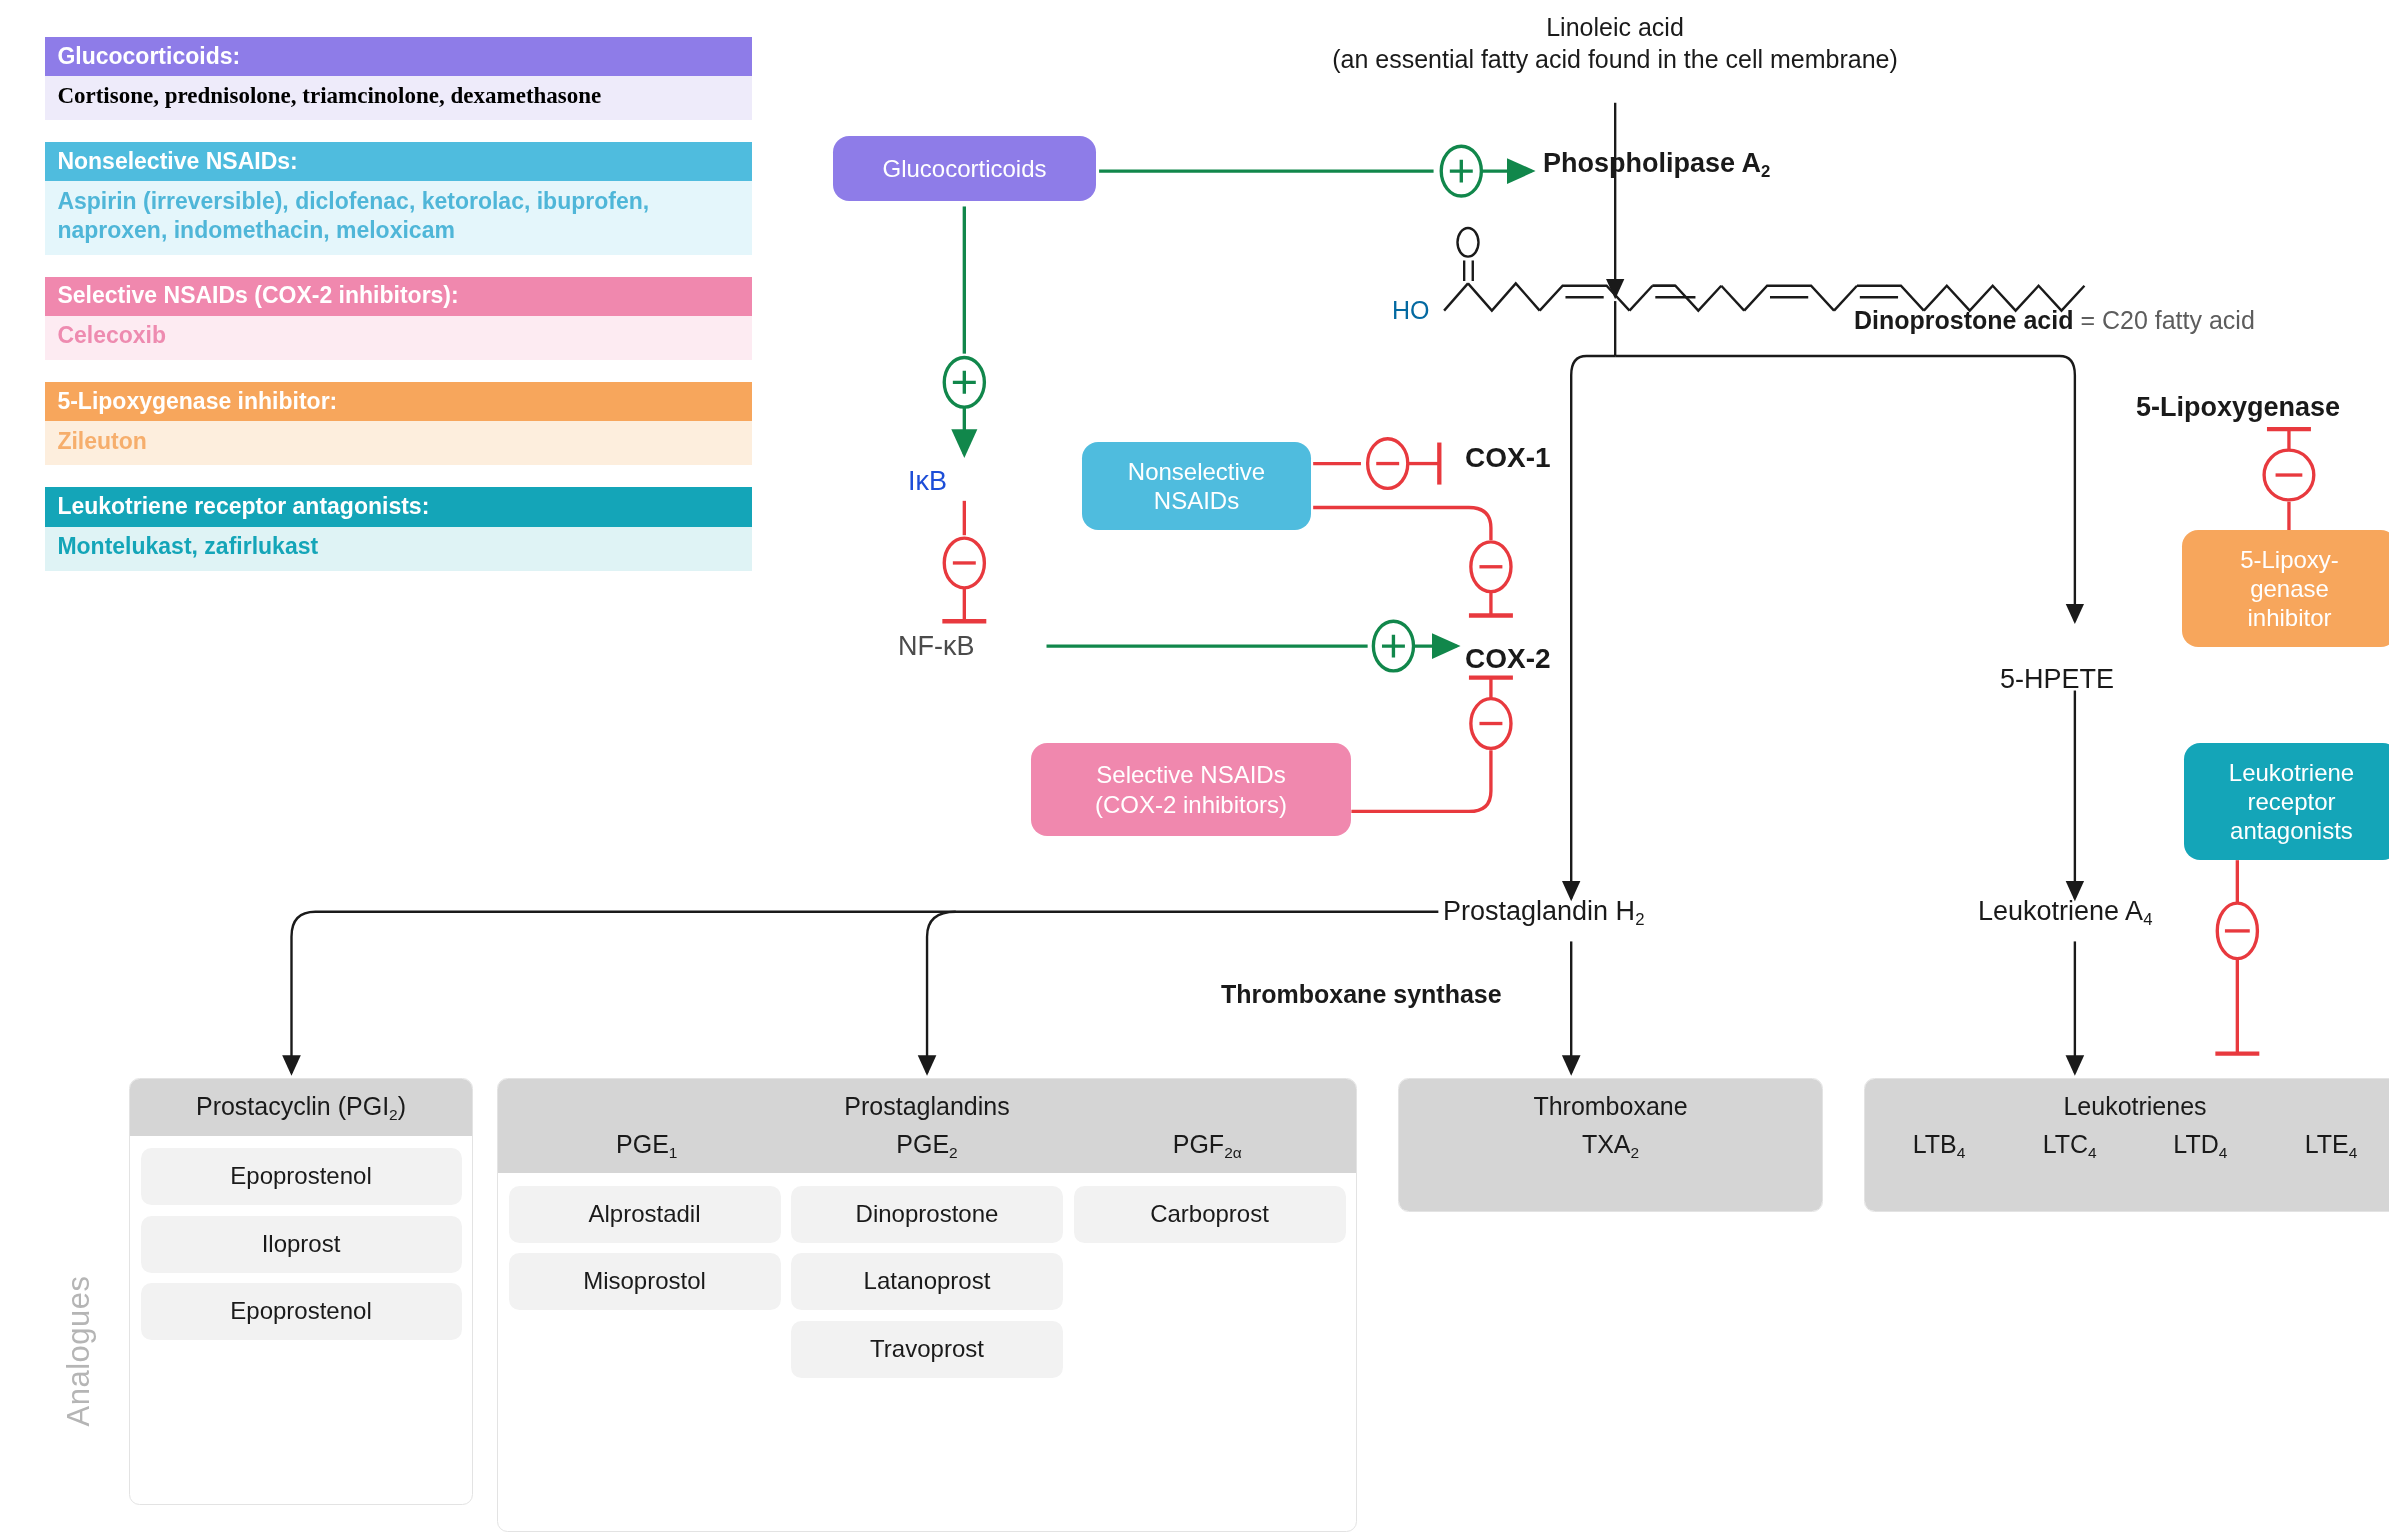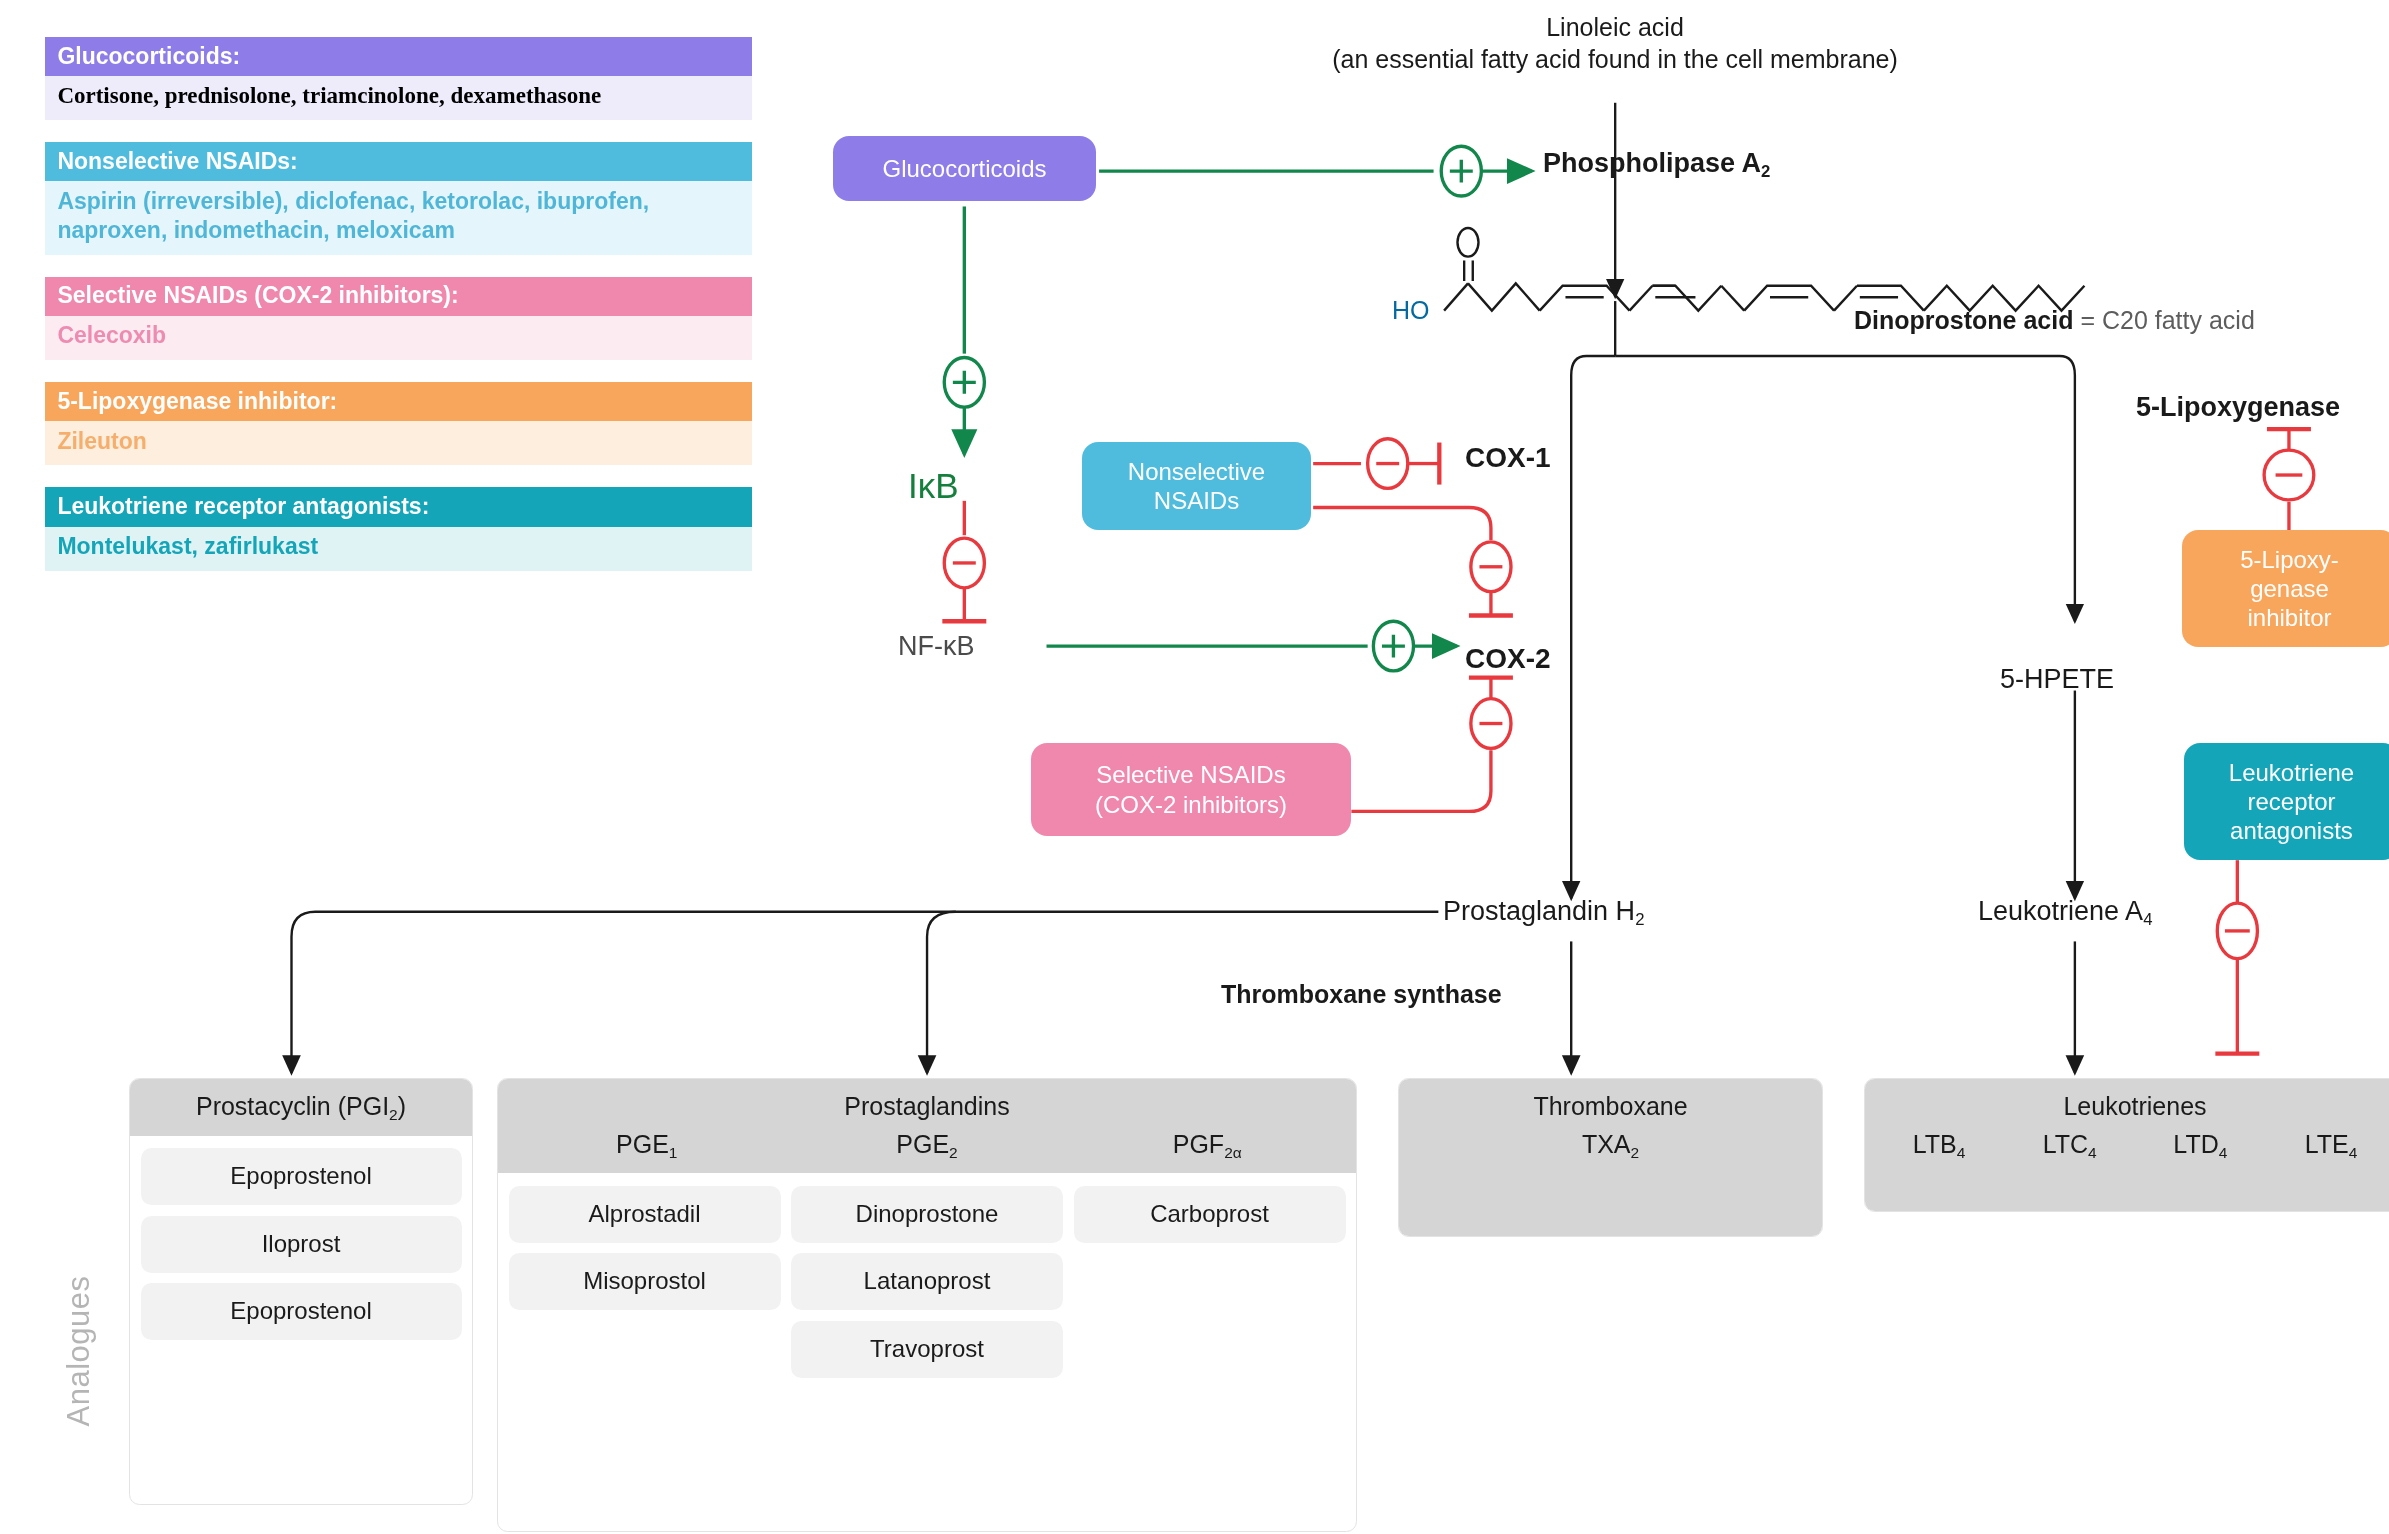--- a/index.html
+++ b/index.html
@@ -46,21 +46,21 @@
 
   
   .node { position: absolute; white-space: nowrap; }
   sub { font-size: 0.62em; vertical-align: baseline; position: relative; top: 0.30em; }
 
   #lbl-linoleic { left: 1615px; top: 10.5px; font-size: 25px; text-align: center; transform: translateX(-50%); white-space: normal; width: 860px; line-height: 1.30; }
   #lbl-phospholipase { left: 1543px; top: 148px; font-weight: 700; font-size: 27px; }
   #lbl-arachidonic { left: 1854px; top: 306px; font-size: 25px; }
   #lbl-arachidonic b { font-weight: 700; }
   #lbl-arachidonic span.dim { color: #5d5d5d; }
-  #lbl-ikb { left: 908px; top: 466px; font-size: 35px; color: #15803d; }
+  #lbl-ikb { left: 908px; top: 466px; font-size: 27px; color: #1d4ed8; }
   #lbl-nfkb { left: 898px; top: 631px; font-size: 27px; color: #4b4b4b; }
   #lbl-cox1 { left: 1465px; top: 442px; font-weight: 700; font-size: 28px; }
   #lbl-cox2 { left: 1465px; top: 631px; font-weight: 700; font-size: 28px; margin-top: 12px; }
   #lbl-5lox { left: 2136px; top: 392px; font-weight: 700; font-size: 27px; }
   #lbl-5hpete { left: 2000px; top: 664px; font-size: 27px; }
   #lbl-pgh2 { left: 1443px; top: 896px; font-size: 27px; }
   #lbl-lta4 { left: 1978px; top: 896px; font-size: 27px; }
   #lbl-txsynthase { left: 1221px; top: 980px; font-weight: 700; font-size: 25px; }
 
   
@@ -72,21 +72,21 @@
   .prodbody { padding: 12.4px 10.5px 12.4px 10.5px; display: flex; gap: 10.5px; align-items: flex-start; }
   .col { display: flex; flex-direction: column; gap: 10.5px; flex: 1; }
   .chip {
     background: #f2f2f2; border-radius: 10.5px;
     font-size: 24px; text-align: center;
     padding: 15.3px 6.7px; line-height: 1.1;
   }
 
   #box-prostacyclin { left: 129px; top: 1078px; width: 344px; height: 427px; }
   #box-prostaglandins { left: 497px; top: 1078px; width: 860px; height: 454px; }
-  #box-thromboxane { left: 1398px; top: 1078px; width: 425px; height: 159px; }
+  #box-thromboxane { left: 1398px; top: 1078px; width: 425px; height: 134px; }
   #box-leukotrienes { left: 1864px; top: 1078px; width: 542px; height: 134px; }
 
   #lbl-analogues {
     position: absolute; left: -45px; top: 1333px;
     width: 248px; text-align: center;
     transform: rotate(-90deg);
     font-size: 31px; color: #b5b5b5; letter-spacing: 0.5px;
   }
 </style>
 </head>

